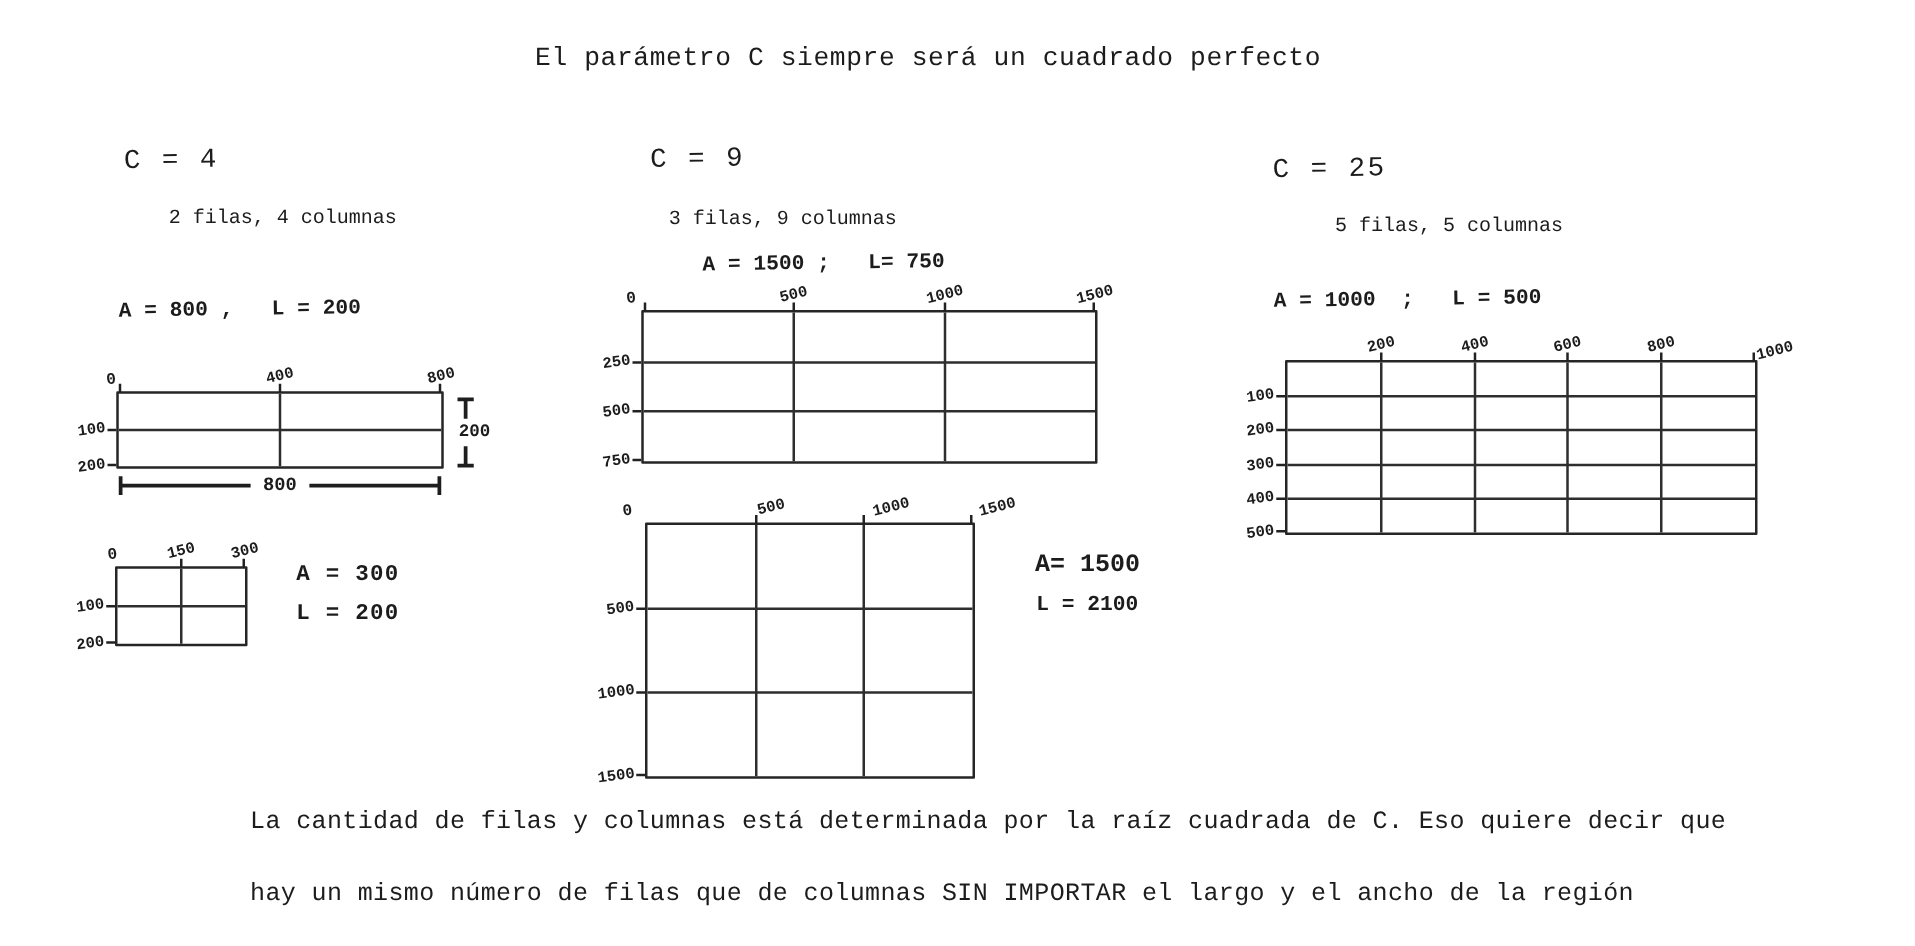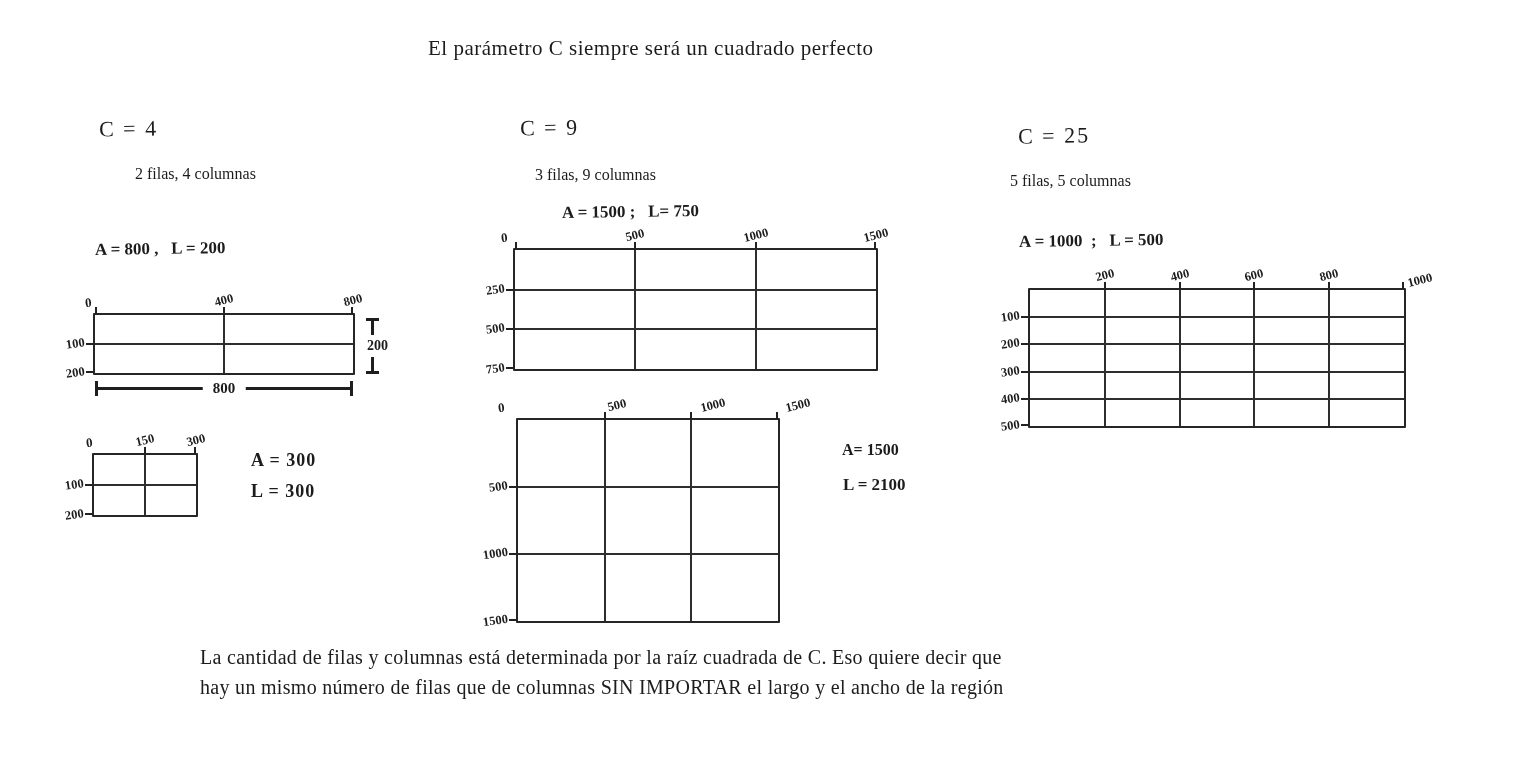--- a/index.html
+++ b/index.html
@@ -2,32 +2,32 @@
 <html><head>
 <meta charset="utf-8">
 <style>
   * { margin:0; padding:0; box-sizing:border-box; }
   html,body { background:#ffffff; }
   .board {
     position:relative;
     width:1532px; height:757px;
     background:#ffffff;
     overflow:hidden;
-    font-family:Liberation Serif, serif;
+    font-family:Liberation Mono, monospace;
     color:#1c1c1c;
   }
   .hand { color:#1c1c1c; }
   .title {
     position:absolute; left:428px; top:36px;
     font-size:21px; letter-spacing:0.5px; white-space:nowrap;
   }
   .heading { position:absolute; font-size:22px; letter-spacing:2px; white-space:nowrap; transform:rotate(-1deg); }
   .subheading { position:absolute; font-size:16px; white-space:nowrap; }
   .params { position:absolute; font-size:17px; font-weight:bold; white-space:pre; transform:rotate(-0.8deg); }
-  .side-label { position:absolute; font-weight:bold; white-space:nowrap;margin-left:14px; }
+  .side-label { position:absolute; font-weight:bold; white-space:nowrap; }
   .footer-line { position:absolute; font-size:20px; white-space:nowrap; letter-spacing:0.3px; }
 
   .grid-box {
     position:absolute;
     border:2px solid #262626;
     border-radius:1px;
     background:transparent;
   }
   .vline { position:absolute; top:0; bottom:0; width:2px; background:#2e2e2e; }
   .hline { position:absolute; left:0; right:0; height:2px; background:#2e2e2e; }
@@ -112,21 +112,21 @@
       <div class="tick-top" style="left:calc(100% - 2px);"></div>
       <div class="tick-left" style="top:calc(50% - 1px);"></div>
       <div class="tick-left" style="top:calc(100% - 2px);"></div>
       <span class="xlab-origin" style="left:-8px;">0</span>
       <span class="xlab" style="left:50%;">150</span>
       <span class="xlab" style="left:100%;">300</span>
       <span class="ylab" style="top:50%;">100</span>
       <span class="ylab" style="top:100%;">200</span>
     </div>
     <div class="side-label" style="left:237px; top:450px; font-size:18px; letter-spacing:1px;">A = 300</div>
-    <div class="side-label" style="left:237px; top:481px; font-size:18px; letter-spacing:1px;">L = 300</div>
+    <div class="side-label" style="left:237px; top:481px; font-size:18px; letter-spacing:1px;">L = 200</div>
   </div>
 
   <div>
     <div class="heading" style="left:520px; top:115px;">C = 9</div>
     <div class="subheading" style="left:535px; top:166px;">3 filas, 9 columnas</div>
     <div class="params" style="left:562px; top:202px;">A = 1500 ;   L= 750</div>
 
     <div class="grid-box" style="left:513px; top:248px; width:365px; height:123px;">
       <div class="vline" style="left:calc(33.33% - 1px);"></div>
       <div class="vline" style="left:calc(66.66% - 1px);"></div>
@@ -160,27 +160,27 @@
       <div class="tick-left" style="top:calc(66.66% - 1px);"></div>
       <div class="tick-left" style="top:calc(100% - 2px);"></div>
       <span class="xlab-origin" style="left:-20px;">0</span>
       <span class="xlab" style="left:calc(33.33% + 12px);">500</span>
       <span class="xlab" style="left:calc(66.66% + 22px);">1000</span>
       <span class="xlab" style="left:calc(100% + 20px);">1500</span>
       <span class="ylab" style="top:33.33%;">500</span>
       <span class="ylab" style="top:66.66%;">1000</span>
       <span class="ylab" style="top:100%;">1500</span>
     </div>
-    <div class="side-label" style="left:828px; top:441px; font-size:16px;">A= 1500</div>
+    <div class="side-label" style="left:828px; top:441px; font-size:20px;">A= 1500</div>
     <div class="side-label" style="left:829px; top:475px; font-size:17px;">L = 2100</div>
   </div>
 
   <div>
     <div class="heading" style="left:1018px; top:123px;">C = 25</div>
-    <div class="subheading" style="left:1010px; top:172px;">5 filas, 5 columnas</div>
+    <div class="subheading" style="left:1068px; top:172px;">5 filas, 5 columnas</div>
     <div class="params" style="left:1019px; top:231px;">A = 1000  ;   L = 500</div>
 
     <div class="grid-box" style="left:1028px; top:288px; width:378px; height:140px;">
       <div class="vline" style="left:calc(20% - 1px);"></div>
       <div class="vline" style="left:calc(40% - 1px);"></div>
       <div class="vline" style="left:calc(60% - 1px);"></div>
       <div class="vline" style="left:calc(80% - 1px);"></div>
       <div class="hline" style="top:calc(20% - 1px);"></div>
       <div class="hline" style="top:calc(40% - 1px);"></div>
       <div class="hline" style="top:calc(60% - 1px);"></div>
@@ -203,16 +203,16 @@
       <span class="ylab" style="top:20%;">100</span>
       <span class="ylab" style="top:40%;">200</span>
       <span class="ylab" style="top:60%;">300</span>
       <span class="ylab" style="top:80%;">400</span>
       <span class="ylab" style="top:100%;">500</span>
     </div>
   </div>
 
   <div>
     <div class="footer-line" style="left:200px; top:646px;">La cantidad de filas y columnas está determinada por la raíz cuadrada de C. Eso quiere decir que</div>
-    <div class="footer-line" style="left:200px; top:676px;">hay un mismo número de filas que de columnas SIN IMPORTAR el largo y el ancho de la región</div>
+    <div class="footer-line" style="left:200px; top:704px;">hay un mismo número de filas que de columnas SIN IMPORTAR el largo y el ancho de la región</div>
   </div>
 
 </div>
 
 </body></html>

